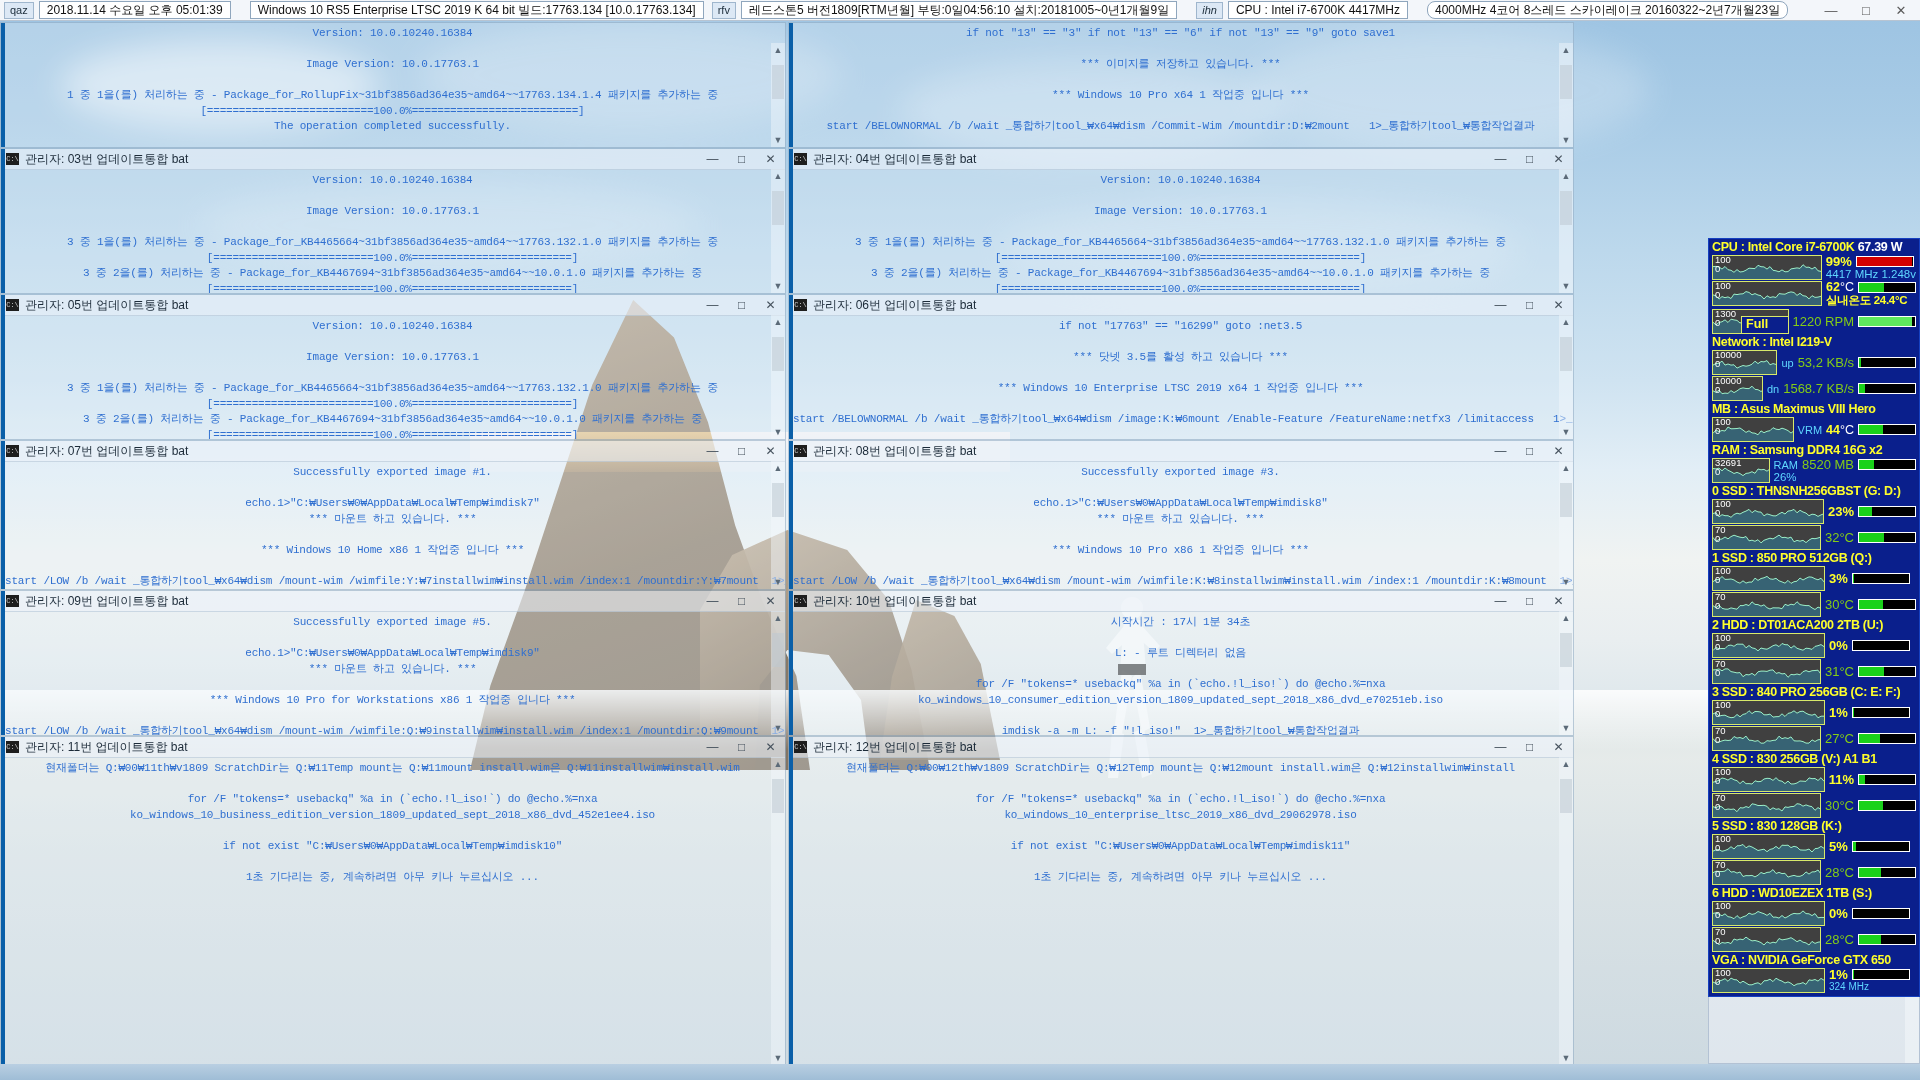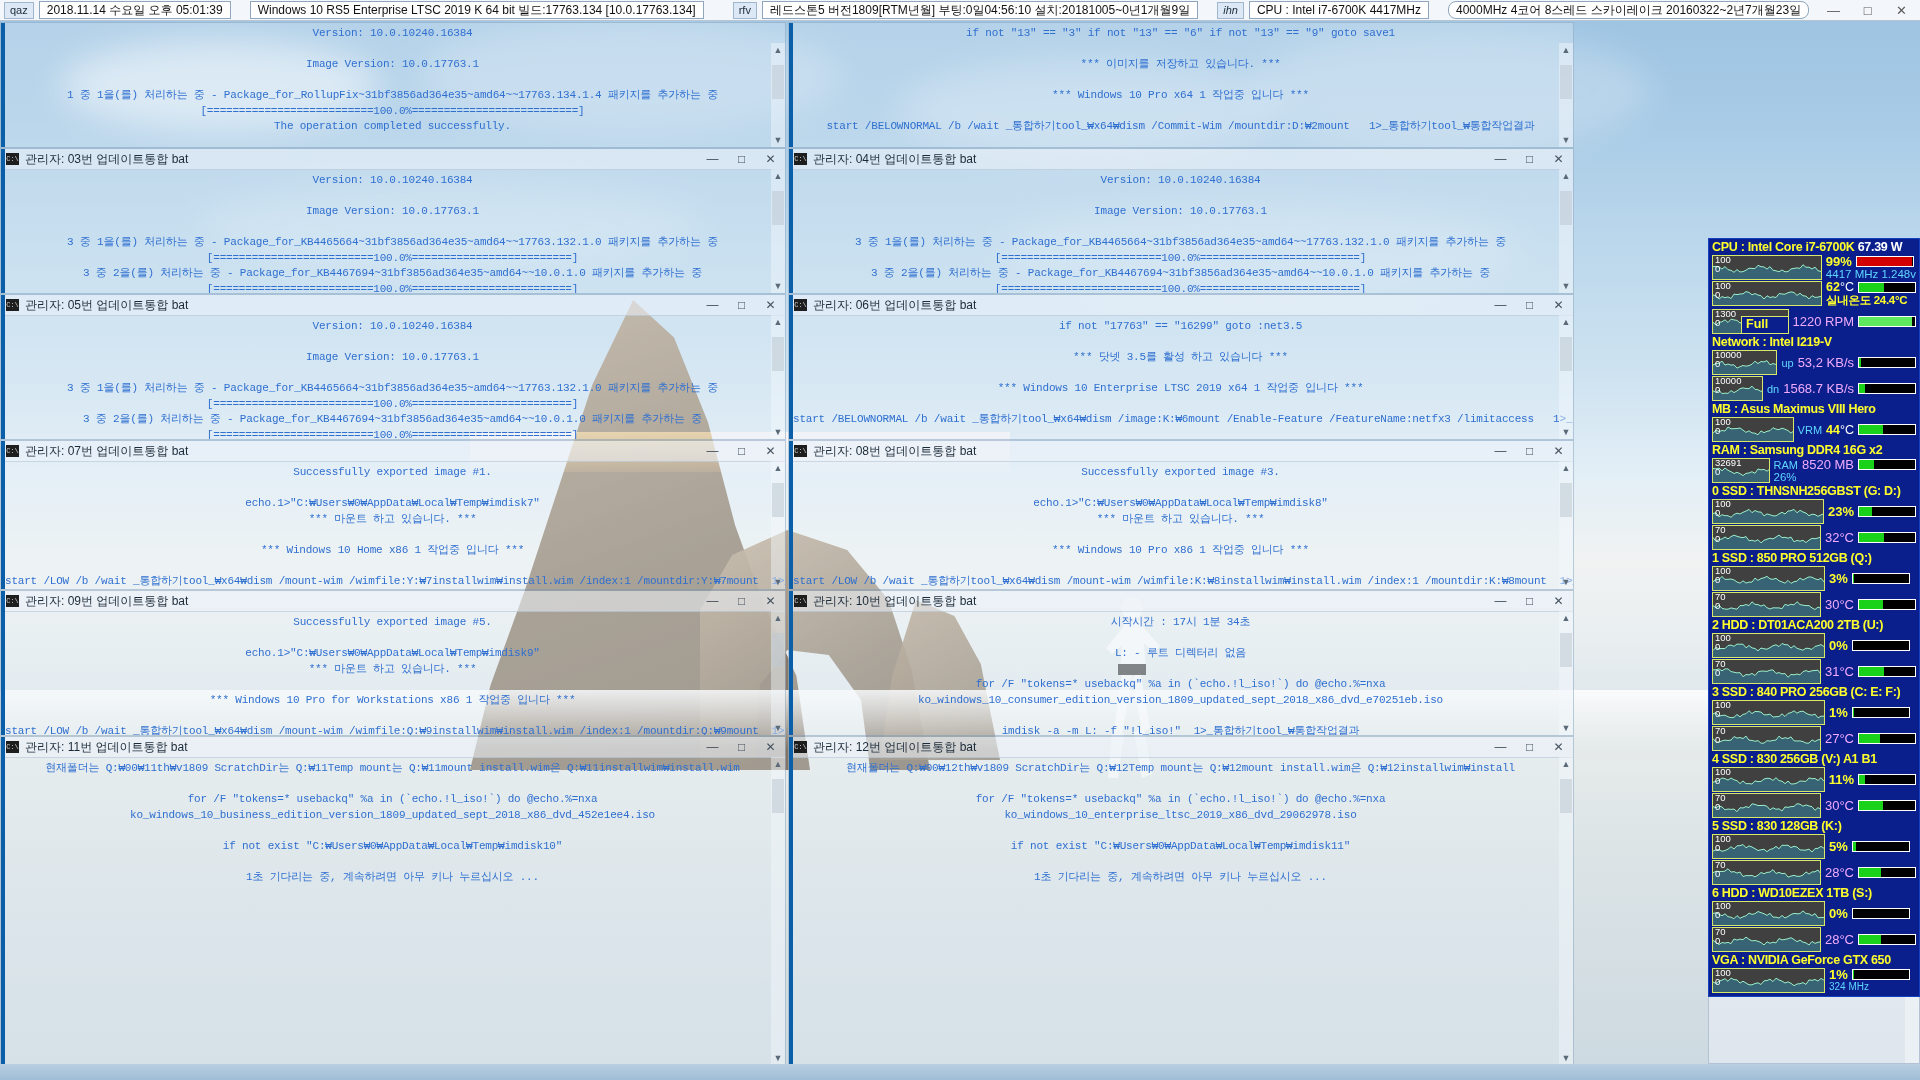--- a/index.html
+++ b/index.html
@@ -133,21 +133,21 @@
   .graph{
     position:relative;width:113px;height:25px;
     background:#404040;border:1px solid #d8e96a;box-sizing:border-box;overflow:hidden;
   }
   .graph .gmax{position:absolute;left:2px;top:-1px;font-size:9.5px;color:#fff;line-height:10px;}
   .graph .gmin{position:absolute;left:2px;top:8px;font-size:9.5px;color:#fff;line-height:10px;}
   .graph svg{position:absolute;left:0;top:0;}
   .meta{flex:1;display:flex;flex-direction:column;justify-content:center;}
   .mline{display:flex;align-items:center;gap:4px;white-space:nowrap;line-height:12px;}
   .pct{color:#ffff2b;font-weight:bold;font-size:13px;}
-  .pct.white{color:#f0abfc;font-weight:normal;}
+  .pct.white{color:#84cc16;font-weight:normal;}
   .tempv{color:#fff;font-size:12.5px;}
   .tempv b{color:#ffff2b;}
   .bar{
     width:58px;height:11px;background:#000;border:1px solid #fff;box-sizing:border-box;
     position:relative;flex:none;
   }
   .bar i{position:absolute;left:0;top:0;bottom:0;display:block;}
   .cyan{color:#5fd7ff;}
   .fullspeed{
     background:#0a1f8c;color:#ffff2b;font-weight:bold;font-size:12.5px;
@@ -198,21 +198,21 @@
       <path d="M54 136 L62 182 L52 186 L44 140 Z"></path>
     </g>
     <rect x="28" y="72" width="28" height="11" fill="#1b1b1b" opacity="0.85"></rect>
   </svg>
 </div>
 
 <div id="topbar">
   <span class="tb-tag">qaz</span>
   <span class="tb-field">2018.11.14 수요일 오후 05:01:39</span>
   <span class="tb-field" style="margin-left:14px;">Windows 10 RS5 Enterprise LTSC 2019 K 64 bit 빌드:17763.134 [10.0.17763.134]</span>
-  <span class="tb-tag" style="margin-left:24px;">rfv</span>
+  <span class="tb-tag" style="margin-left:3px;">rfv</span>
   <span class="tb-field">레드스톤5 버전1809[RTM년월] 부팅:0일04:56:10 설치:20181005~0년1개월9일</span>
   <span class="tb-tag" style="margin-left:14px;font-style:italic;">ihn</span>
   <span class="tb-field">CPU : Intel i7-6700K 4417MHz</span>
   <span class="tb-field" style="margin-left:14px;border-radius:8px;">4000MHz 4코어 8스레드 스카이레이크 20160322~2년7개월23일</span>
   <span id="topbar-spacer"></span>
   <span class="wbtn">—</span>
   <span class="wbtn">□</span>
   <span class="wbtn">✕</span>
 </div>
 

